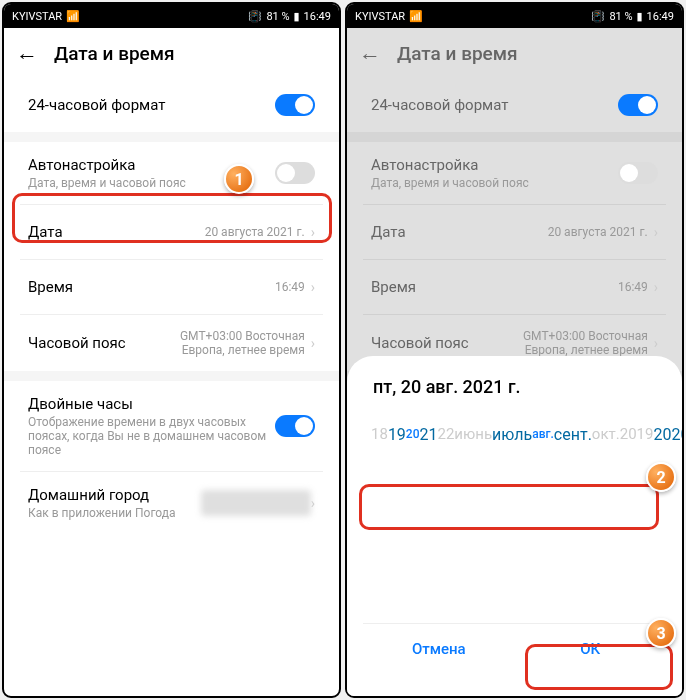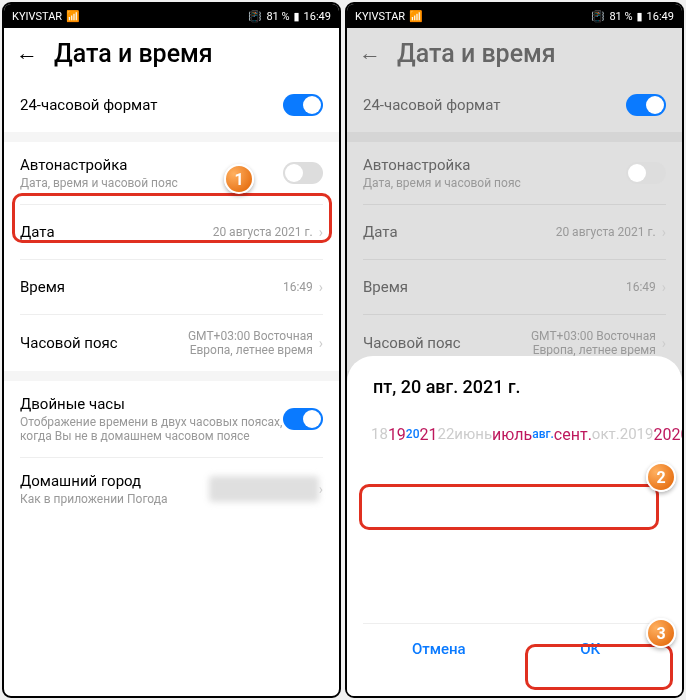--- a/index.html
+++ b/index.html
@@ -4,23 +4,23 @@
 <style>
 * { box-sizing: border-box; margin: 0; padding: 0; }
 body { background: #f0f0f0; font-family: -apple-system, Roboto, Arial, sans-serif; display: flex; gap: 4px; padding: 2px; width: 686px; height: 700px; }
 .phone { width: 340px; height: 696px; background: #fff; border: 2px solid #000; border-radius: 9px; position: relative; overflow: hidden; }
 .statusbar { height: 24px; background: #000; color: #fff; display: flex; align-items: center; justify-content: space-between; padding: 0 8px; font-size: 11px; }
 .sb-left { display: flex; align-items: center; gap: 4px; }
 .sb-right { display: flex; align-items: center; gap: 4px; }
 .sb-icon { font-size: 11px; }
 .header { height: 50px; display: flex; align-items: center; padding: 0 12px; gap: 16px; }
 .back-arrow { font-size: 22px; color: #000; }
-.header-title { font-size: 25px; font-weight: 500; color: #000; }
+.header-title { font-size: 19px; font-weight: 500; color: #000; }
 .section { background: #fff; }
-.row { display: flex; align-items: center; padding: 14px 16px; min-height: 54px; border-bottom: none; position: relative; }
+.row { display: flex; align-items: center; padding: 14px 24px; min-height: 54px; border-bottom: none; position: relative; }
 .divider { height: 1px; background: #eee; margin: 0 16px; }
 .gap { height: 10px; background: #f5f5f5; }
 .row-label { flex: 1; font-size: 15px; color: #000; }
 .row-value { font-size: 12px; color: #999; margin-right: 6px; }
 .row-sub { font-size: 12px; color: #999; margin-top: 2px; }
 .row-left { flex: 1; }
 .chevron { color: #ccc; font-size: 14px; }
 .toggle { width: 40px; height: 22px; border-radius: 11px; position: relative; }
 .toggle.on { background: #0a7aff; }
 .toggle.off { background: #ddd; }
@@ -36,21 +36,21 @@
 .phone2 .row-label { color: #666; }
 .phone2 .header-title { color: #666; }
 .phone2 .back-arrow { color: #666; }
 .highlight { position: absolute; border: 3px solid #e03020; border-radius: 10px; pointer-events: none; z-index: 5; }
 .badge { position: absolute; width: 30px; height: 30px; border-radius: 50%; background: radial-gradient(circle at 30% 30%, #ffb060, #e06000); border: 2px solid #fff; color: #fff; font-weight: bold; display: flex; align-items: center; justify-content: center; font-size: 16px; z-index: 10; box-shadow: 0 2px 4px rgba(0,0,0,0.3); }
 .picker-modal { position: absolute; bottom: 0; left: 0; right: 0; background: #fff; border-radius: 26px 26px 0 0; padding: 20px 16px 0; height: 340px; z-index: 3; }
 .picker-title { font-size: 18px; font-weight: 500; color: #000; margin-bottom: 16px; padding-left: 10px; }
 .picker-cols { display: flex; height: 210px; align-items: stretch; padding: 0 8px; }
 .picker-col { flex: 1; display: flex; flex-direction: row; justify-content: center; }
 .picker-item { height: 42px; display: flex; align-items: center; justify-content: center; font-size: 15px; color: #ccc; }
-.picker-item.near { color: #be185d; font-size: 16px; text-align: right; }
+.picker-item.near { color: #0369a1; font-size: 16px; text-align: right; }
 .picker-item.sel { color: #0a7aff; font-size: 12px; font-weight: 500; }
 .picker-actions { display: flex; border-top: 1px solid #eee; height: 50px; text-align: right; }
 .picker-btn { flex: 1; display: flex; align-items: center; justify-content: center; font-size: 15px; color: #0a7aff; font-weight: 500; }
 .blur { position: absolute; width: 110px; height: 26px; background: rgba(220,220,220,0.9); filter: blur(3px); border-radius: 4px; }
 </style>
 </head>
 <body>
 
 <div class="phone">
   <div class="statusbar">

